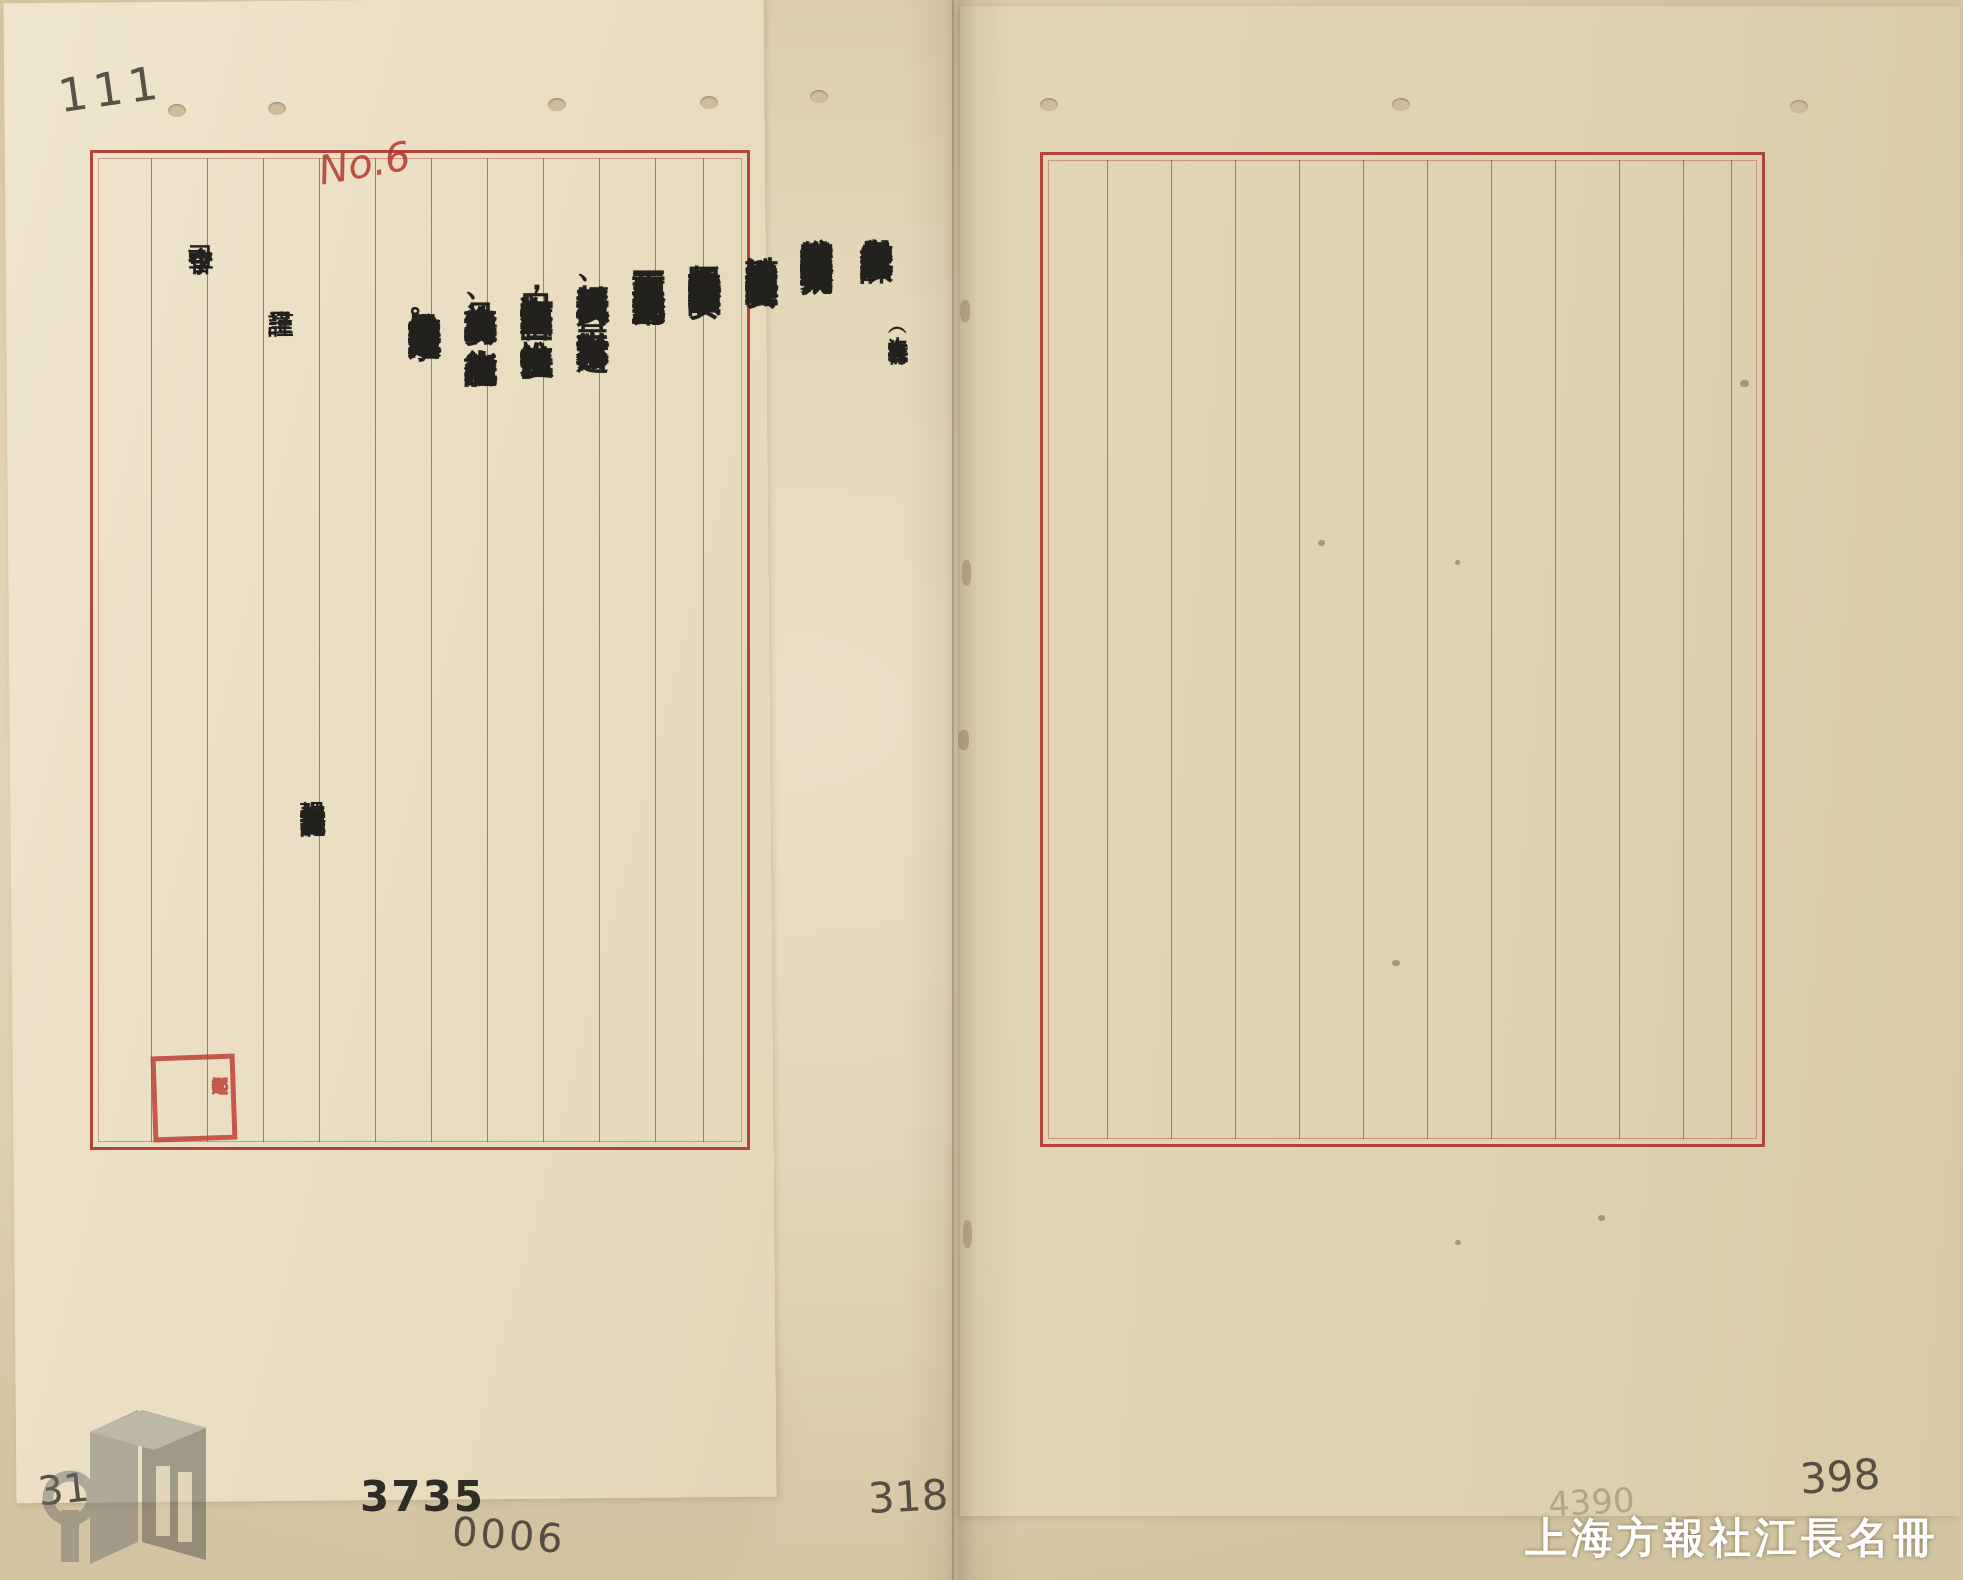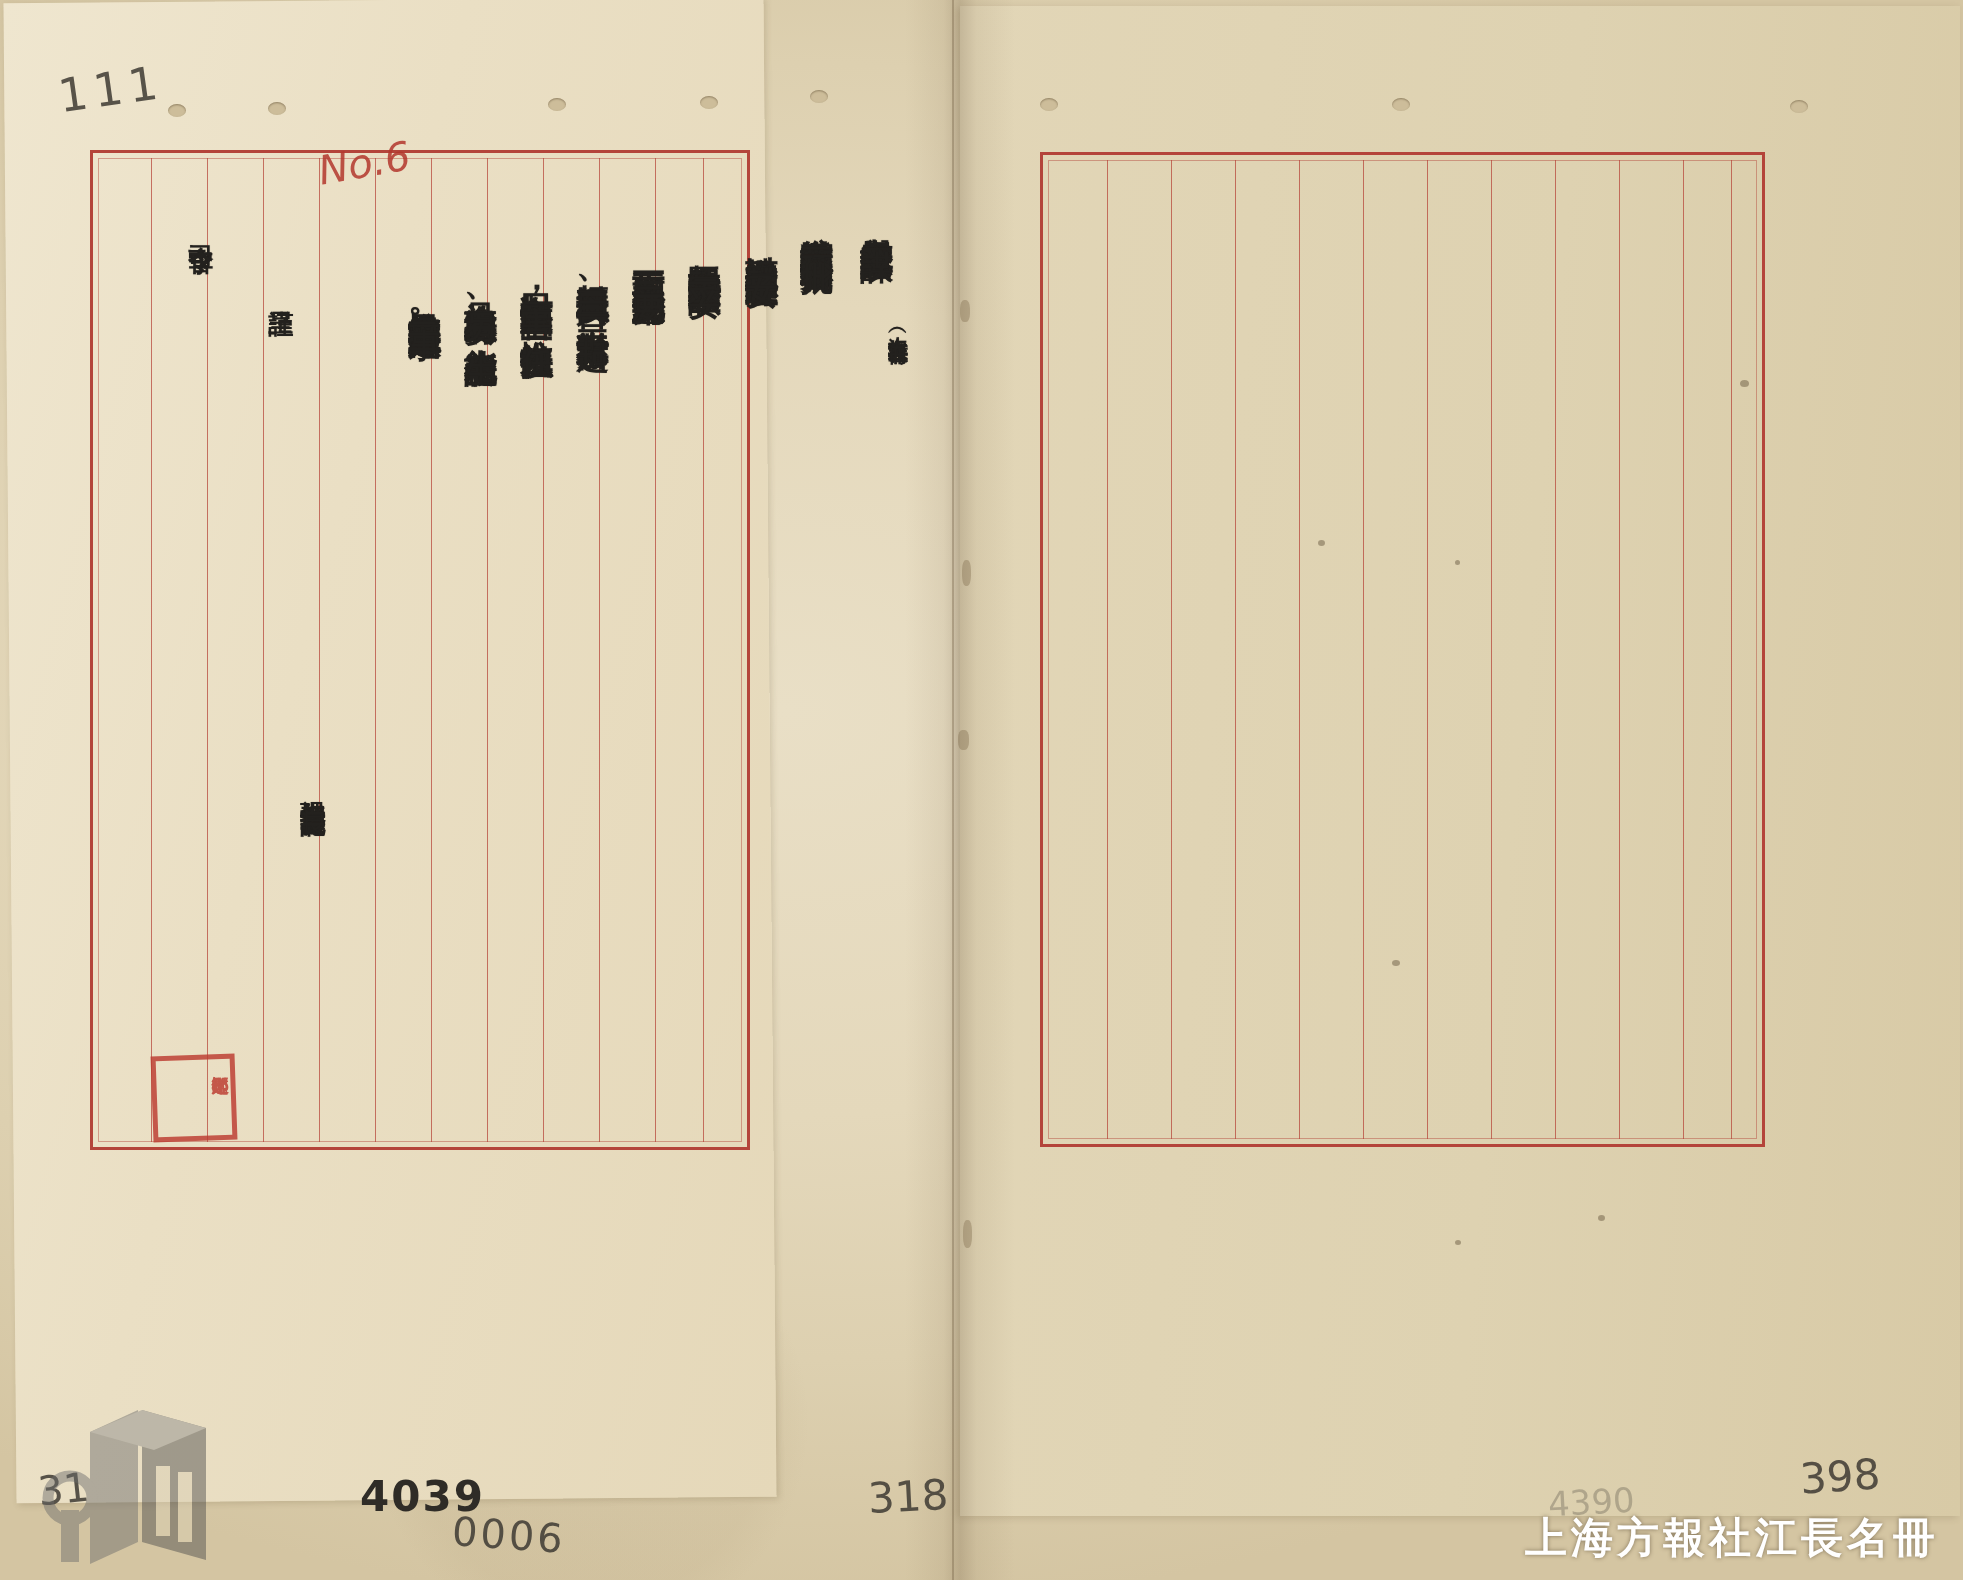--- a/index.html
+++ b/index.html
@@ -293,21 +293,21 @@
   <div class="brush-col ink-small" style="left:188px; top:226px; height:230px;">司令官李</div>
 
   <div id="seal">鄒鑑之印</div>
 
   <div class="pencil" style="left:58px; top:62px; font-size:46px; transform:rotate(-8deg); letter-spacing:6px;">111</div>
 
   <div class="red-pencil" style="left:318px; top:140px; font-size:40px; transform:rotate(-10deg); font-style:italic;">No.6</div>
 
   <div class="pencil" style="left:38px; top:1466px; font-size:40px; transform:rotate(-6deg);">31</div>
 
-  <div class="stamp-num" style="left:360px; top:1472px; font-size:42px;">4039</div>
+  <div class="stamp-num" style="left:360px; top:1472px; font-size:42px;">3735</div>
 
   <div class="pencil" style="left:452px; top:1512px; font-size:40px; transform:rotate(4deg); letter-spacing:3px;">0006</div>
 
   <div class="pencil" style="left:868px; top:1472px; font-size:42px; transform:rotate(-3deg);">318</div>
 
   <div class="pencil" style="left:1800px; top:1452px; font-size:42px; transform:rotate(-4deg);">398</div>
 
   <div class="pencil" style="left:1548px; top:1482px; font-size:34px; opacity:0.28; transform:rotate(-3deg);">4390</div>
 
   <svg id="logo" viewBox="0 0 230 200">

